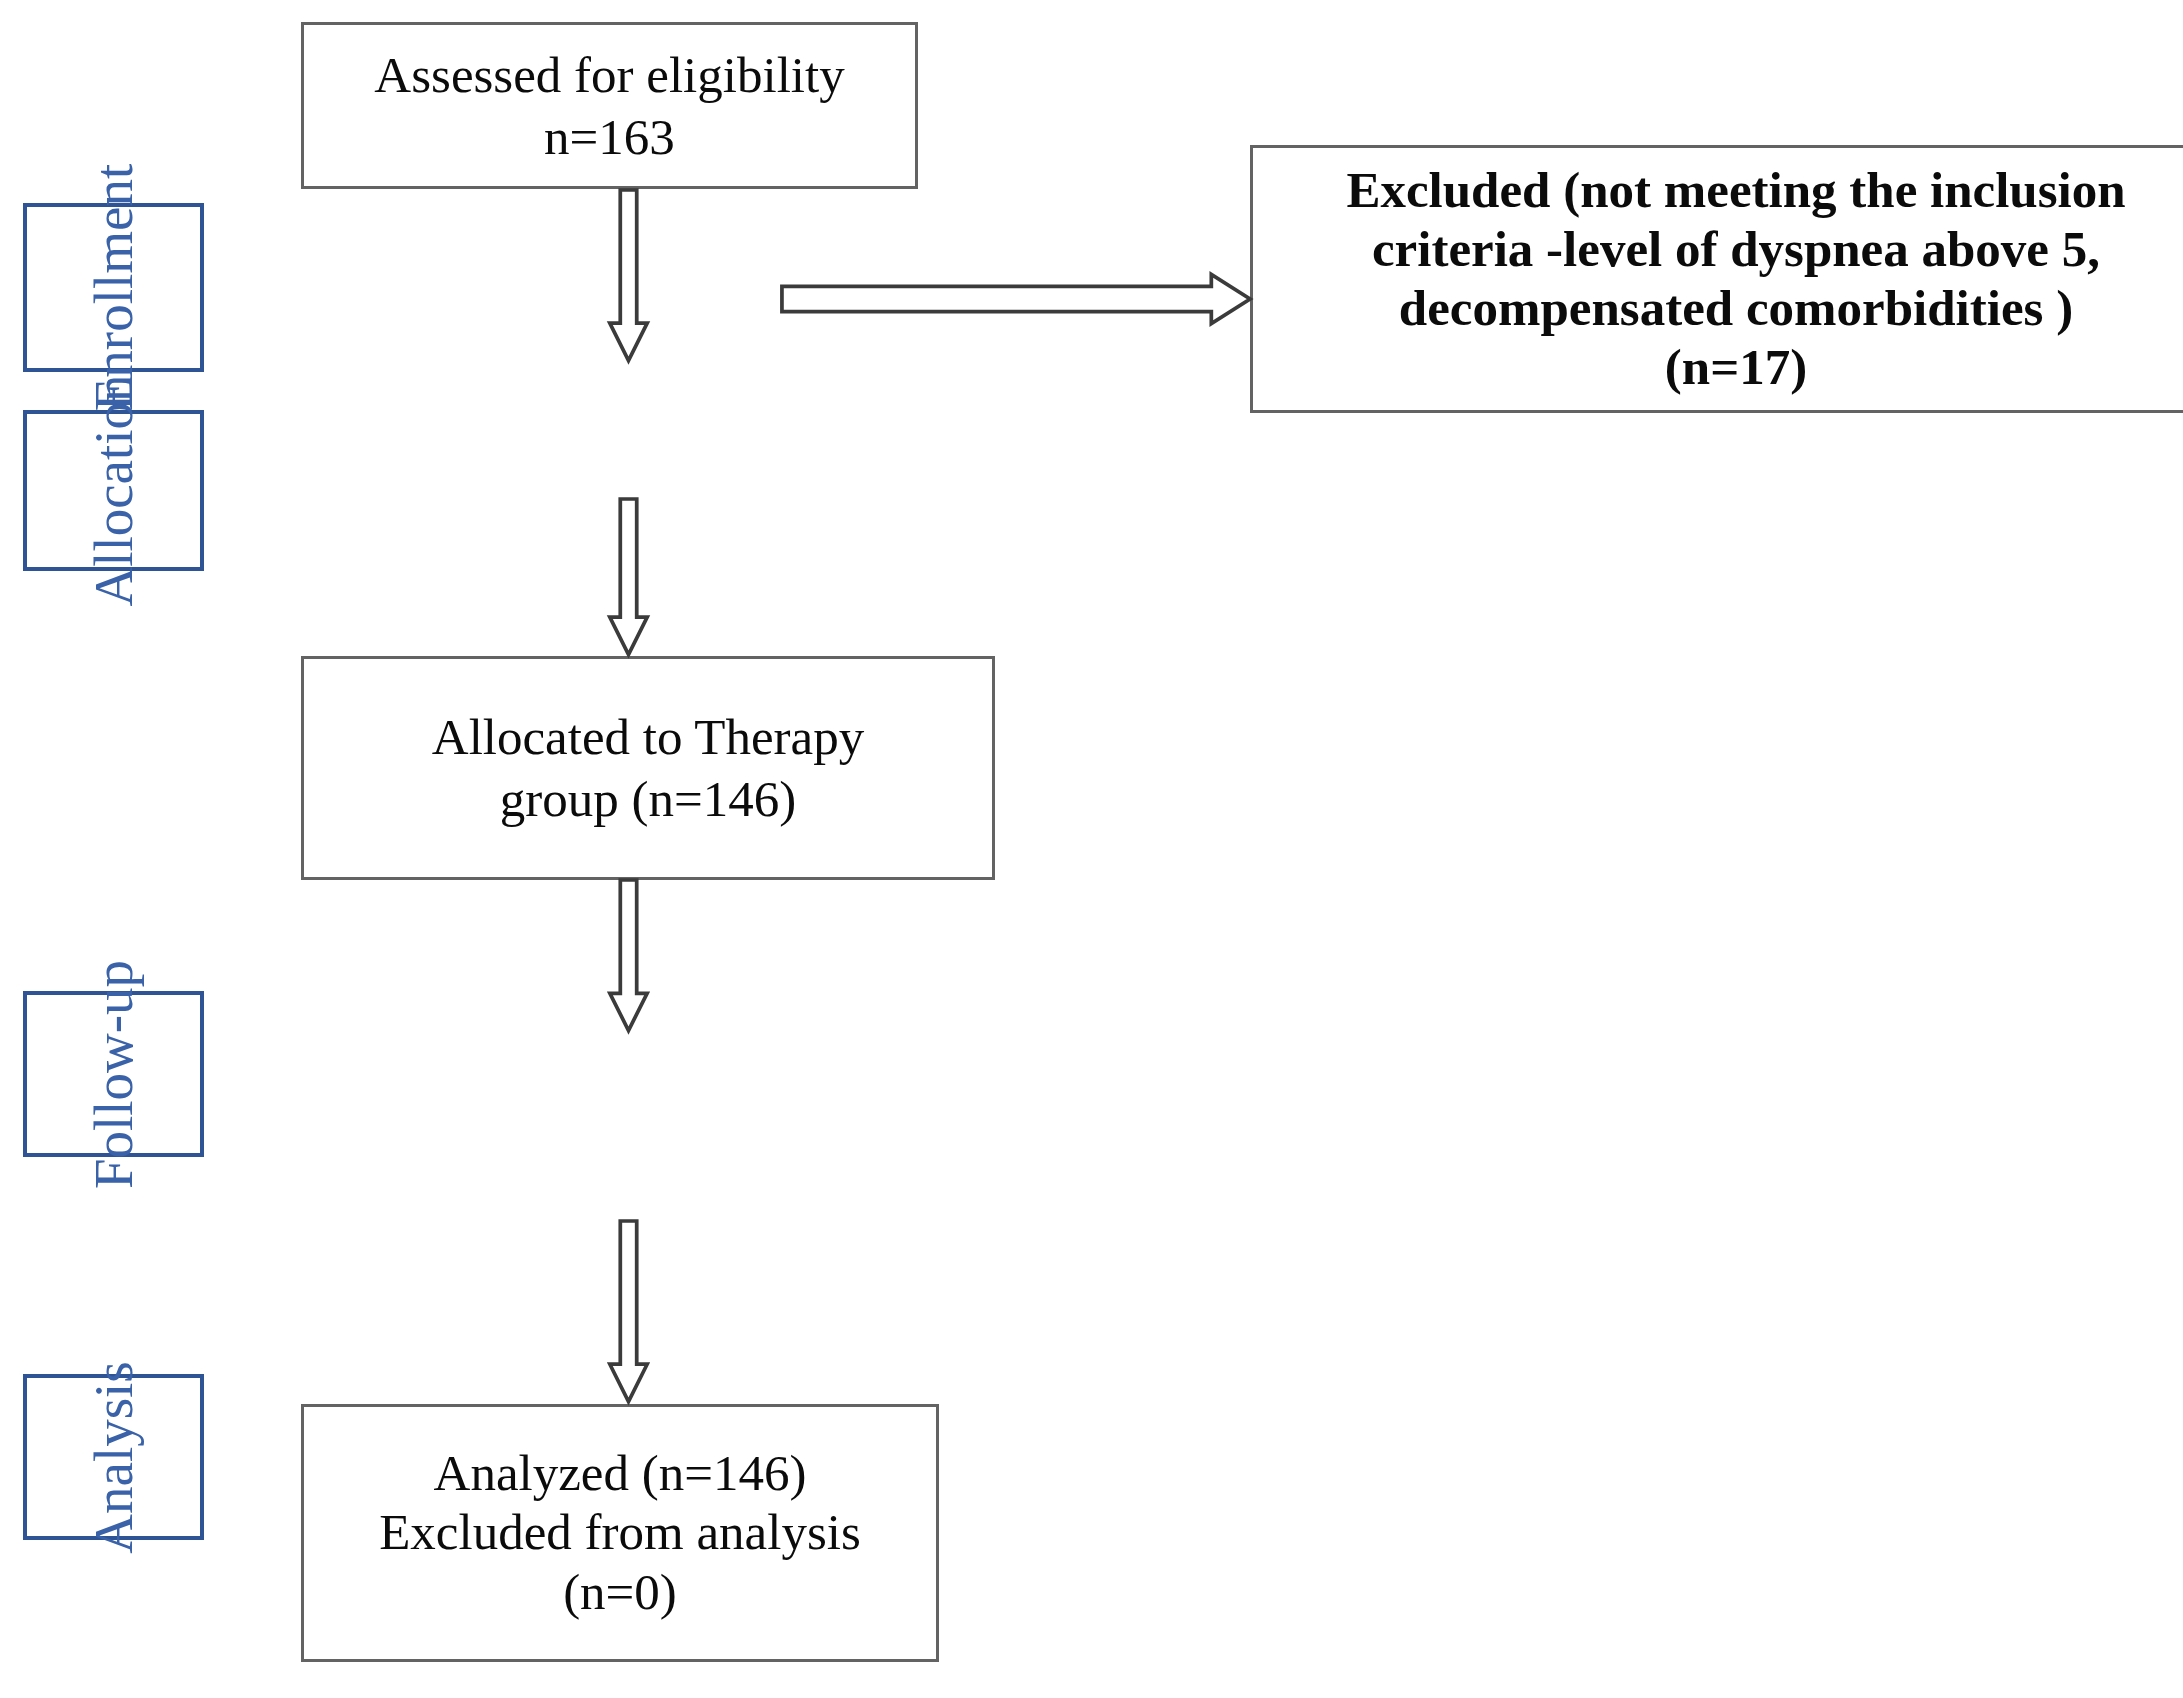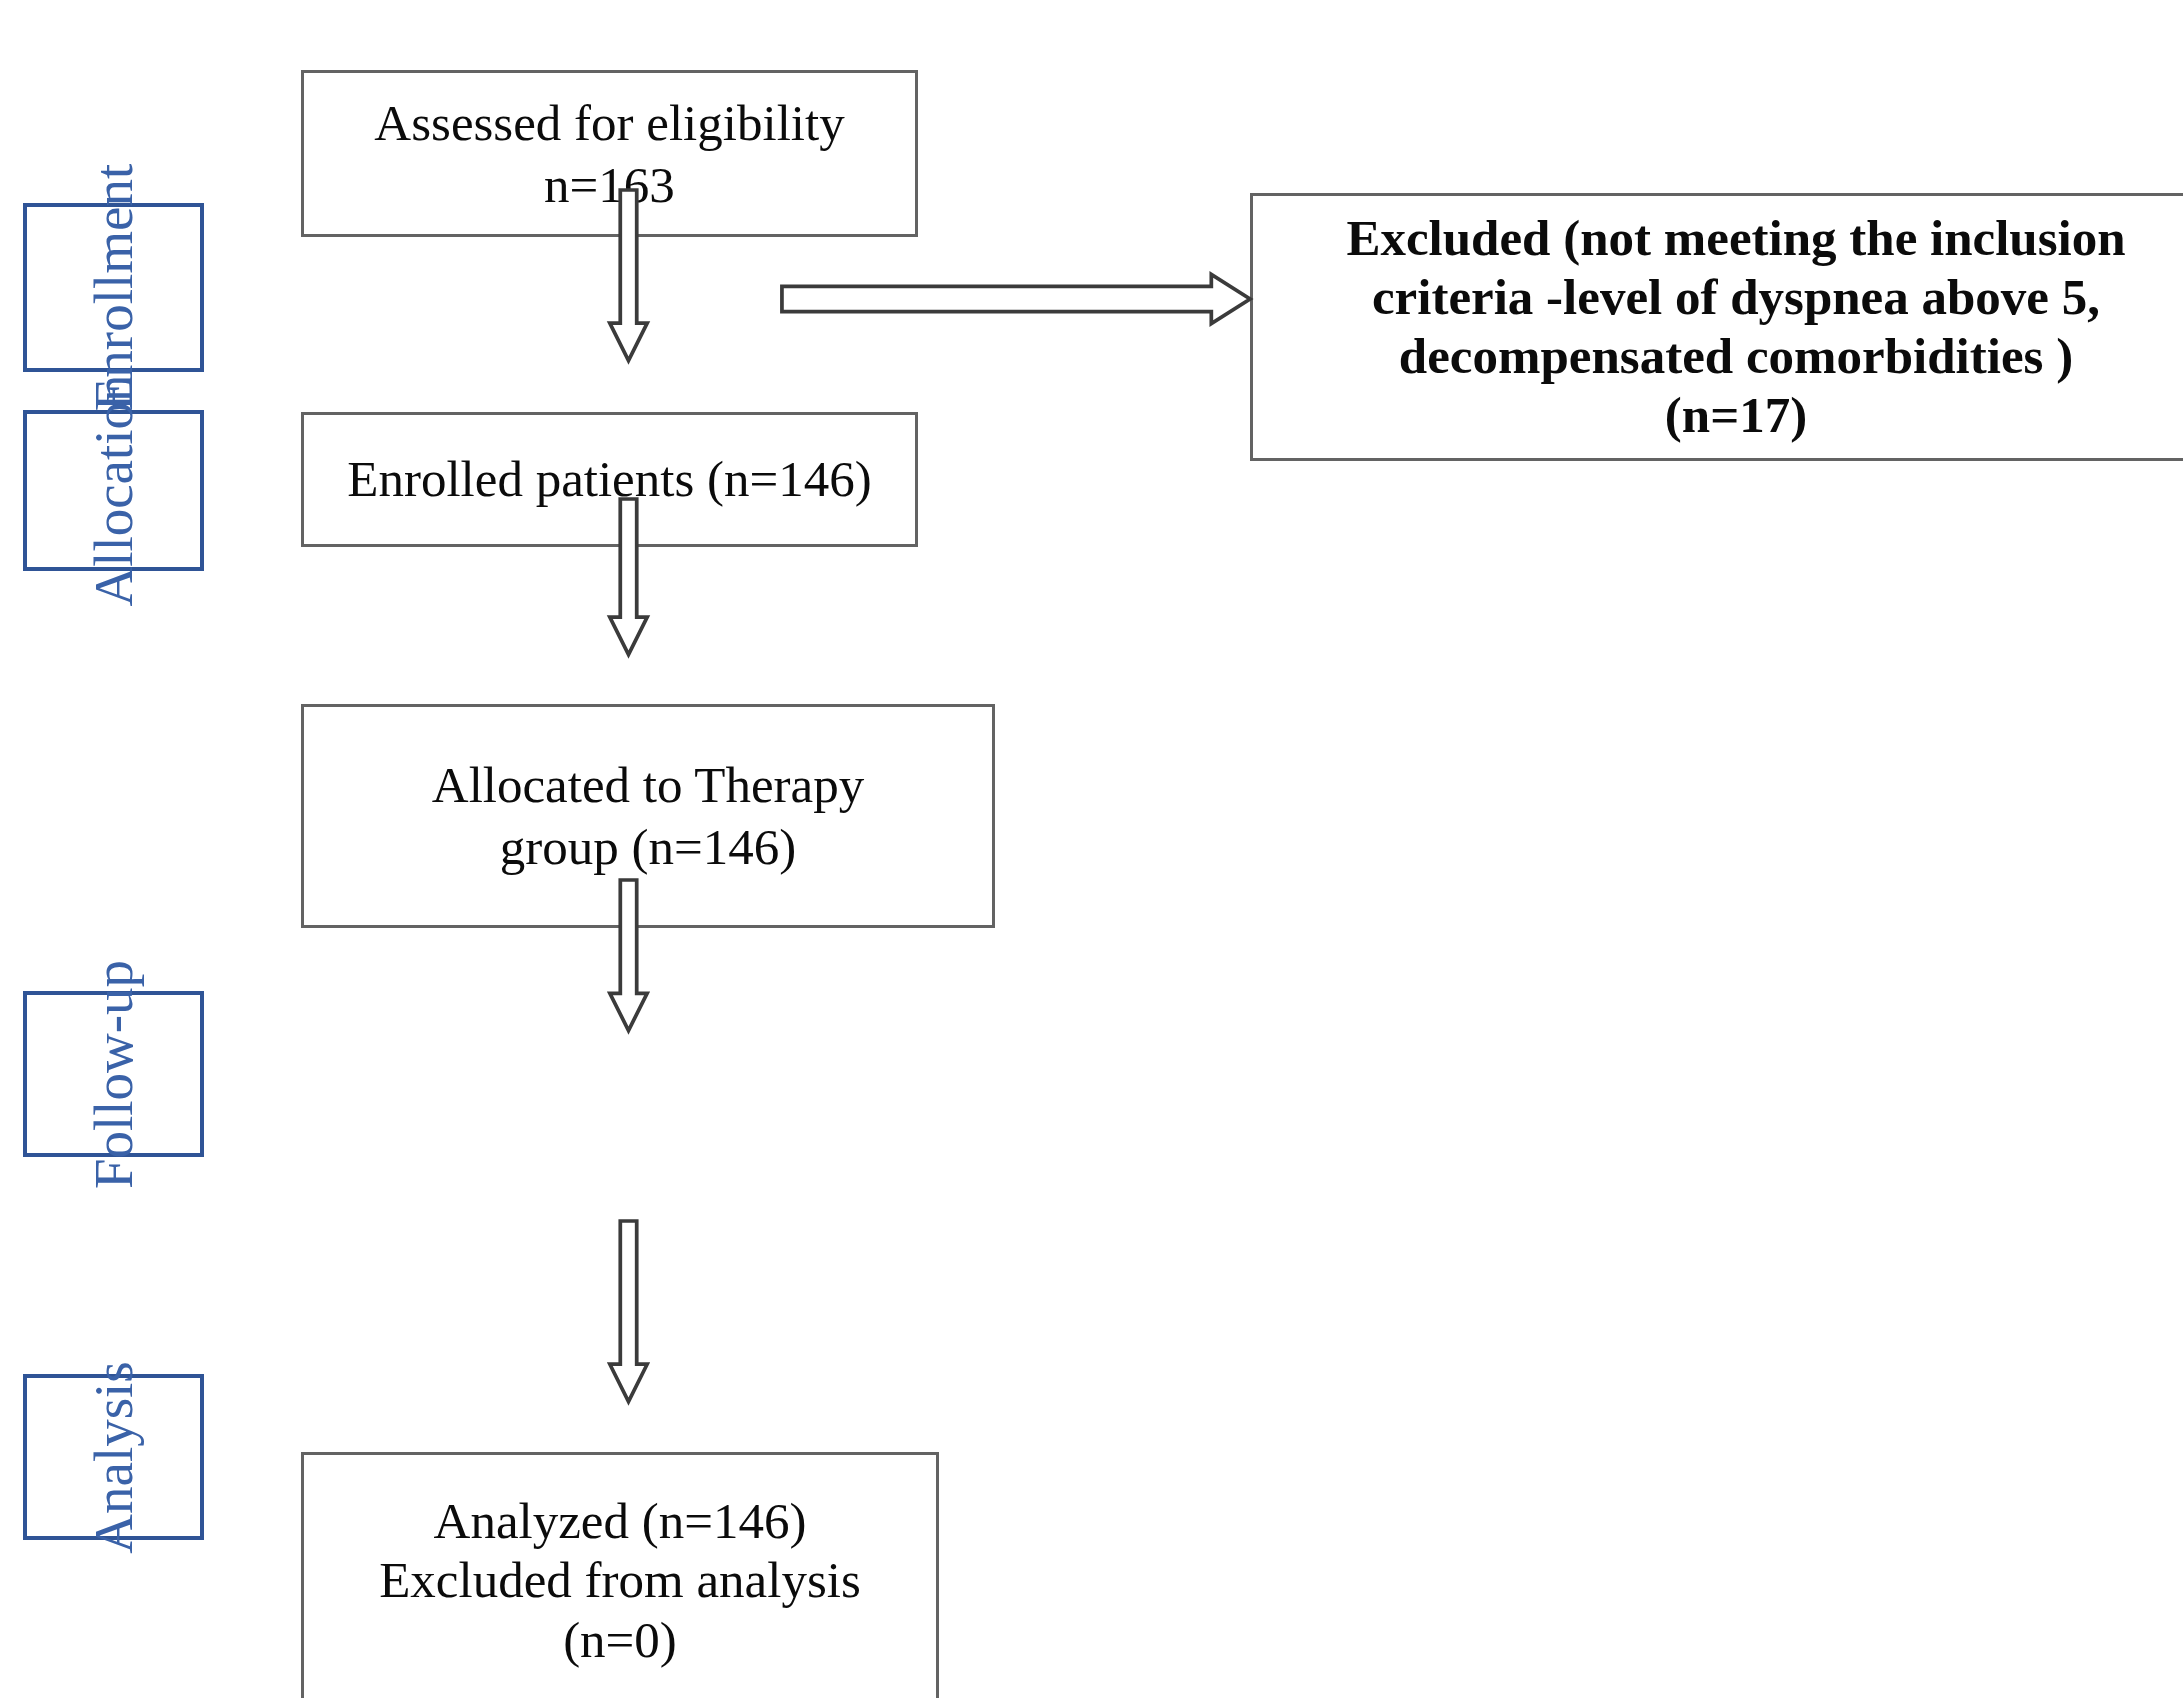--- a/index.html
+++ b/index.html
@@ -43,21 +43,20 @@
   .flow-box {
     position: absolute;
     box-sizing: border-box;
     border: 3.7px solid #636363;
     background: #ffffff;
     display: flex;
     align-items: center;
     justify-content: center;
     text-align: center;
     padding: 4.5px 16.4px;
-    margin-top: 48px;
   }
   .flow-text {
     color: #0b0b0b;
     font-family: "Liberation Serif", "DejaVu Serif", serif;
     font-size: 51px;
     line-height: 1.22;
     white-space: pre-line;
   }
   .flow-text.tight {
     line-height: 1.16;
@@ -91,23 +90,20 @@
 
   <div class="stage-box" style="left:23px; top:1374px; width:181px; height:166px;">
     <span class="stage-label">Analysis</span>
   </div>
 
   <div class="flow-box" style="left:301px; top:22.4px; width:617px; height:167px;">
     <span class="flow-text">Assessed for eligibility
 n=163</span>
   </div>
 
-  <div class="flow-box" style="left:301px; top:364px; width:617px; height:135px;">
-    <span class="flow-text">Enrolled patients (n=146)</span>
-  </div>
 
   <div class="flow-box" style="left:301px; top:656px; width:694px; height:224px;">
     <span class="flow-text">Allocated to Therapy
 group (n=146)</span>
   </div>
 
 
   <div class="flow-box" style="left:301px; top:1404px; width:638px; height:258px;">
     <span class="flow-text tight">Analyzed (n=146)
 Excluded from analysis

